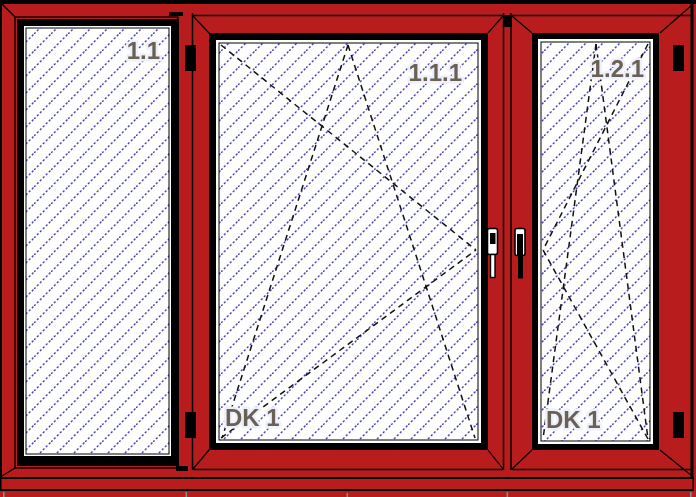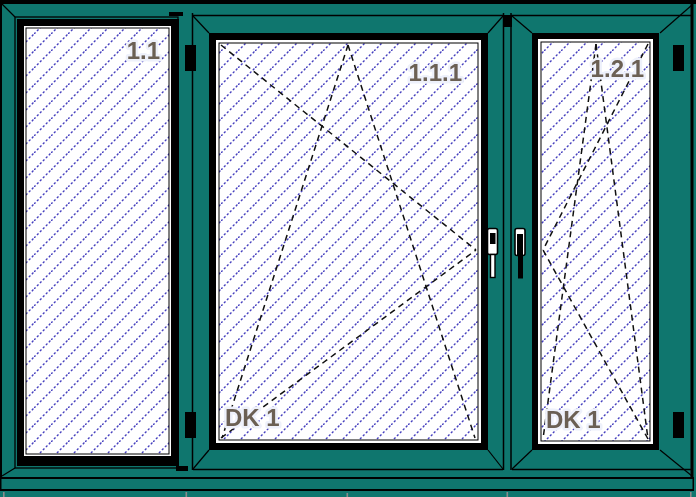--- a/index.html
+++ b/index.html
@@ -1,16 +1,16 @@
 <!DOCTYPE html>
 <html><head>
 <meta charset="utf-8">
 <style>
   html,body{margin:0;padding:0;background:#ffffff;}
-  .stage{width:696px;height:497px;position:relative;background:#0f766e;overflow:hidden;}
+  .stage{width:696px;height:497px;position:relative;background:#b91c1c;overflow:hidden;}
   svg{display:block;}
   text.pane-label{
     font-family:"Liberation Sans","DejaVu Sans",sans-serif;
     font-weight:bold;
     font-size:24px;
     paint-order:stroke;
     stroke:#eef1fb;
     stroke-width:5px;
     stroke-linejoin:round;
   }

